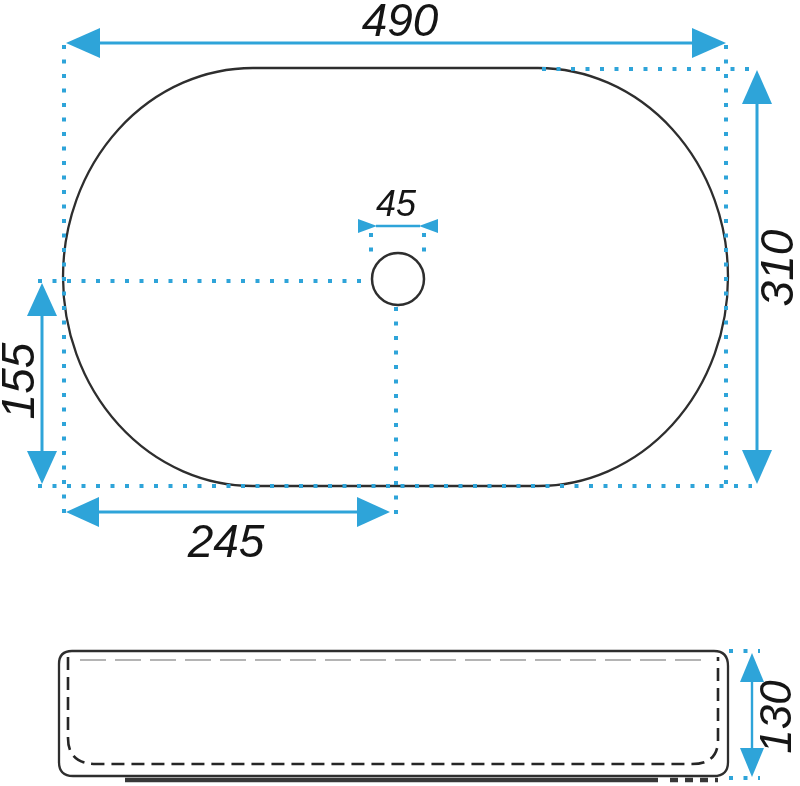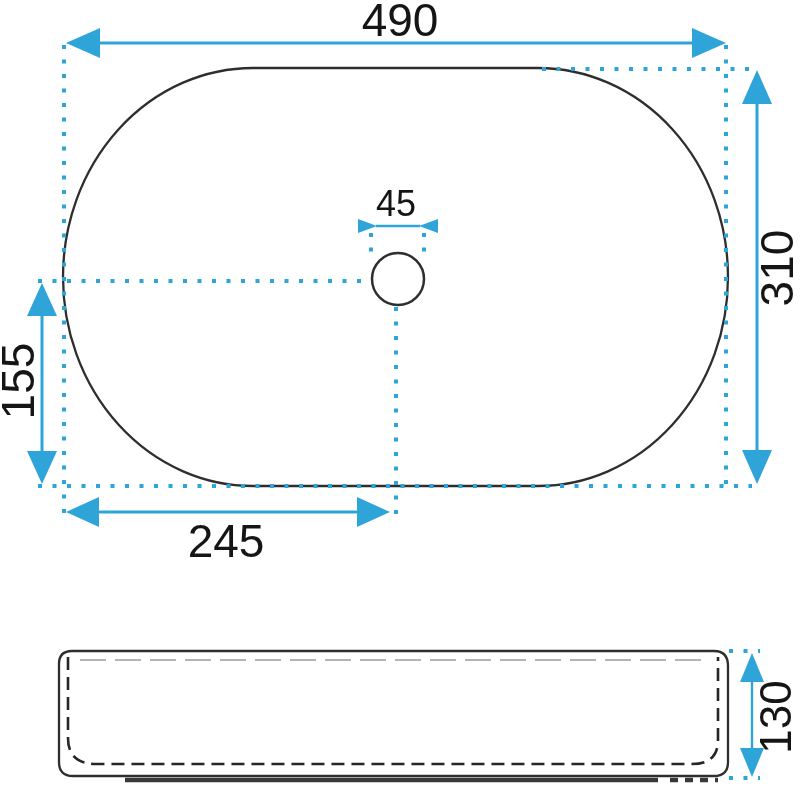--- a/index.html
+++ b/index.html
@@ -2,21 +2,21 @@
 <html style="--dimension-blue: #2ea4d9; --outline-dark: #2e2e2e; --label-black: #151515; --background: #ffffff;"><head>
 <meta charset="utf-8">
 <style>
   :root{
     --dimension-blue:#2ea4d9;
     --outline-dark:#2e2e2e;
     --label-black:#151515;
     --background:#ffffff;
   }
   html,body{margin:0;padding:0;background:var(--background);}
-  .canvas{width:800px;height:786px;background:var(--background);position:relative;overflow:hidden;}
+  .canvas{width:800px;height:786px;background:var(--background);position:relative;overflow:hidden;font-style:italic;}
   svg{display:block;}
   .guide{stroke:var(--dimension-blue);stroke-width:4;stroke-dasharray:4 10.5;fill:none;stroke-linecap:butt;}
   .dimline{stroke:var(--dimension-blue);stroke-width:3;fill:none;}
   .dimline-thin{stroke:var(--dimension-blue);stroke-width:2.4;fill:none;}
   .arrowhead{fill:var(--dimension-blue);stroke:none;}
   .outline{stroke:var(--outline-dark);stroke-width:2.3;fill:#ffffff;}
   .outline-nofill{stroke:var(--outline-dark);stroke-width:2.3;fill:none;}
   .dashed-inner{stroke:#262626;stroke-width:2.6;stroke-dasharray:13 7;fill:none;}
   .rim-faint{stroke:#9c9c9c;stroke-width:1.4;stroke-dasharray:26 9;fill:none;}
   .base-bar{stroke:#383838;stroke-width:4.5;fill:none;}

